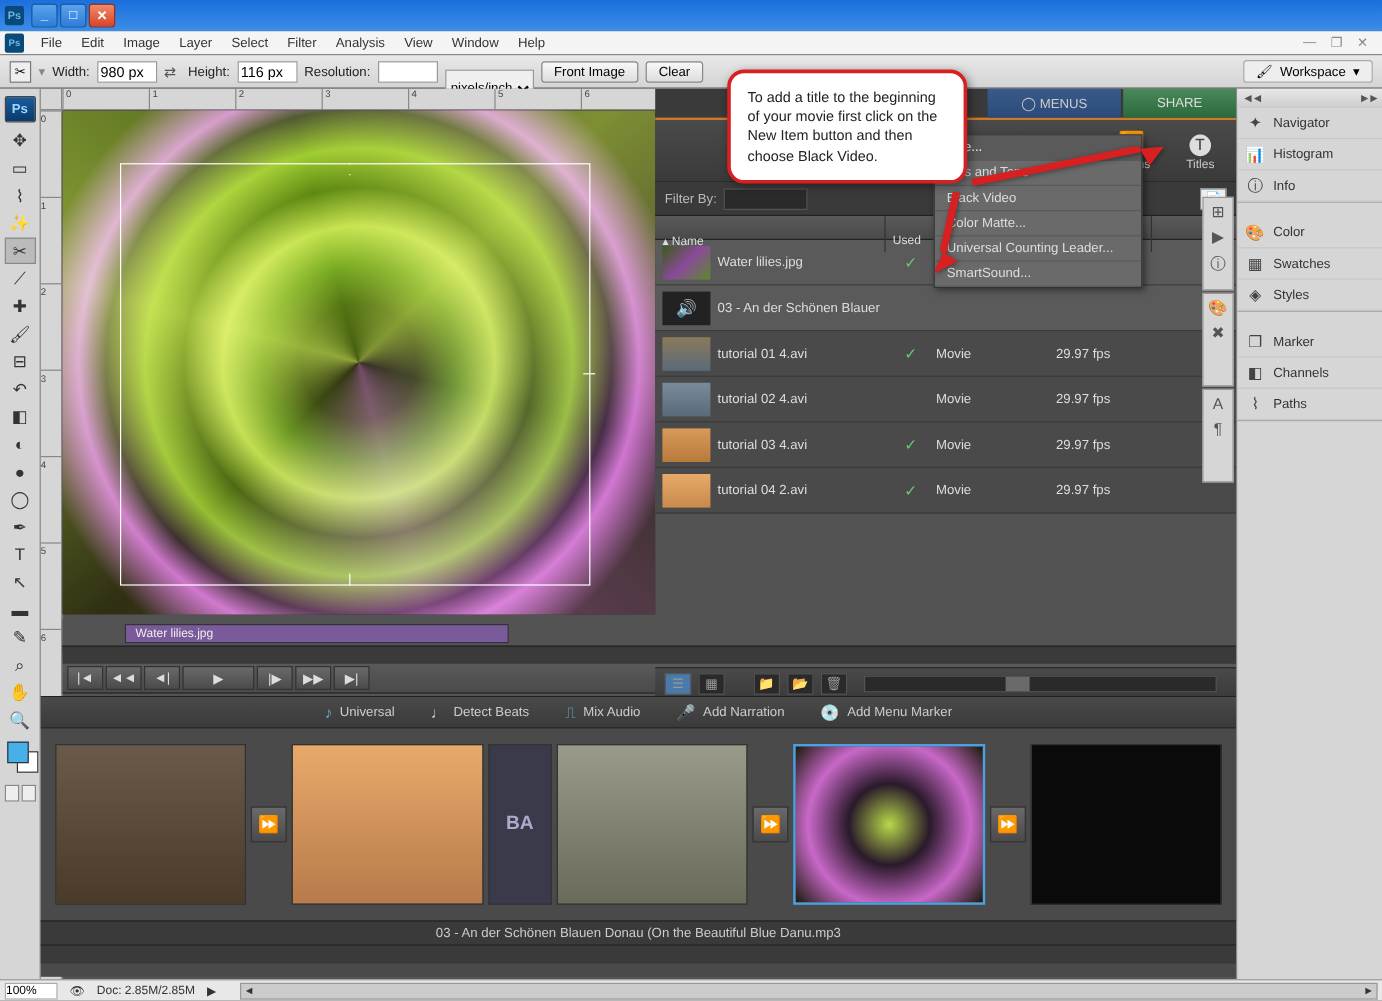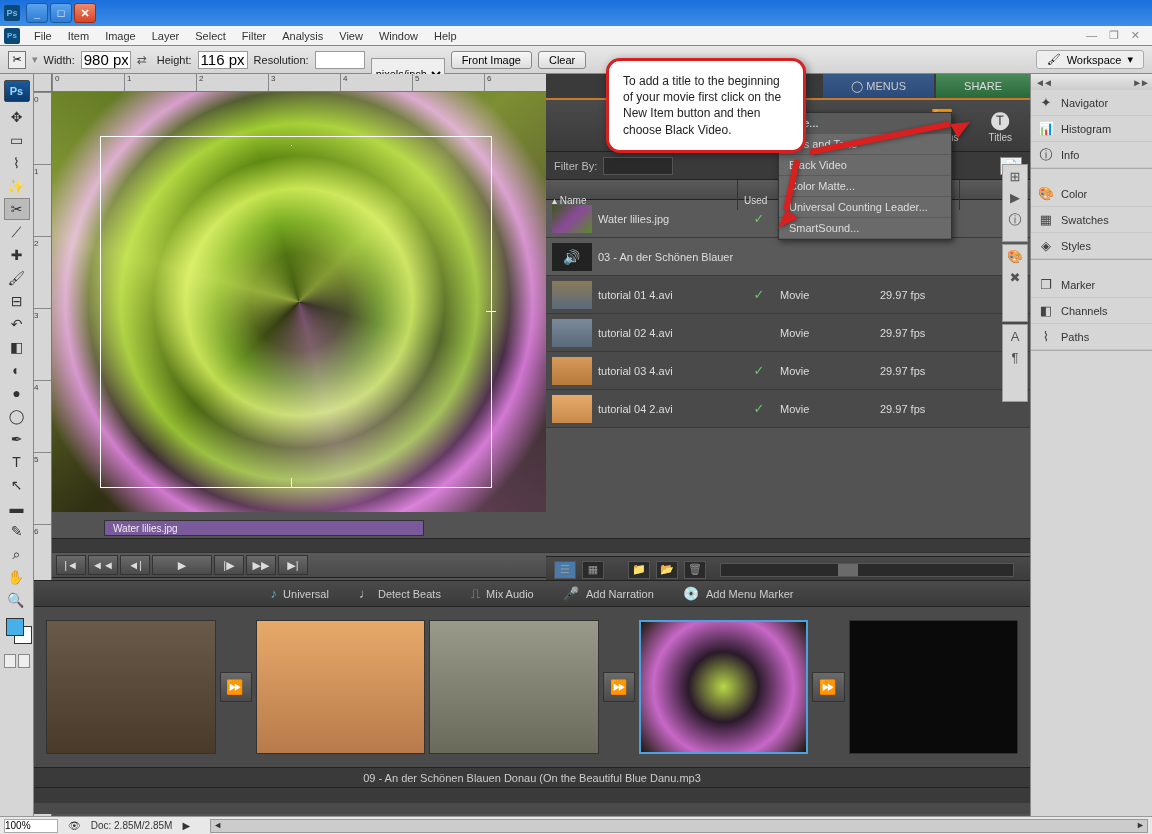--- a/index.html
+++ b/index.html
@@ -17,21 +17,21 @@
 .menubar { height: 20px; background: #f4f4f4; display: flex; align-items: center; padding: 0 4px; gap: 0; font-size: 11px; border-bottom: 1px solid #888; }
 .menubar .app-icon { width: 16px; height: 16px; background: #0a4a7a; margin-right: 6px; display: flex; align-items: center; justify-content: center; color: #6cb8e8; font-size: 8px; font-weight: bold; border-radius: 2px;}
 .menubar .menu-item { padding: 2px 8px; color: #333; cursor: default; }
 .menubar .doc-controls { margin-left: auto; display:flex; gap:4px; padding-right:4px; color:#888; font-size:11px;}
 .menubar .doc-btn { padding: 0 4px; }
 
 
 .optionsbar { height: 28px; background: linear-gradient(#e8e8e8,#d4d4d4); border-bottom: 1px solid #888; display: flex; align-items: center; padding: 0 8px; font-size: 11px; gap: 6px; }
 .optionsbar .crop-icon { width: 18px; height: 18px; border: 1px solid #777; background: #eee; display:flex; align-items:center; justify-content:center; }
 .optionsbar label { color: #222; }
-.optionsbar input[type="text"] { width: 50px; height: 18px; font-size: 15px; border: 1px solid #999; padding: 0 2px; }
+.optionsbar input[type="text"] { width: 50px; height: 18px; font-size: 12px; border: 1px solid #999; padding: 0 2px; }
 .optionsbar select { height: 32px; font-size: 11px; border: 1px solid #999; margin-top: 28px; }
 .optionsbar .opt-btn { padding: 2px 10px; border: 1px solid #888; background: linear-gradient(#f8f8f8,#ddd); border-radius: 3px; font-size: 11px; }
 .optionsbar .swap-icon { width:14px; height:14px; color:#555; font-size:12px; }
 .optionsbar .workspace { margin-left: auto; display:flex; align-items:center; gap:6px; border:1px solid #aaa; padding:2px 10px; background:#eee; border-radius:3px;}
 
 
 .main-layout { position: absolute; top: 74px; left: 0; right: 0; bottom: 18px; display: flex; }
 
 
 .toolbox { width: 34px; background: #d6d6d6; border-right: 1px solid #888; display: flex; flex-direction: column; align-items: center; padding-top: 6px; }
@@ -132,21 +132,21 @@
 .dock-header { height:16px; background:linear-gradient(#e8e8e8,#ccc); display:flex; align-items:center; justify-content:space-between; padding:0 4px; font-size:10px; color:#555;}
 .dock-header .arrows{letter-spacing:-2px;}
 .dock-group { border-bottom:1px solid #aaa;}
 .dock-item { height:26px; display:flex; align-items:center; padding:0 6px; gap:6px; font-size:11px; color:#333; border-bottom:1px solid #c8c8c8;}
 .dock-item .dicon { width:18px; height:18px; display:flex; align-items:center; justify-content:center; font-size:13px; color:#444;}
 .dock-tab-col { position:absolute; top:90px; right:122px; width:28px; display:flex; flex-direction:column; gap:2px;}
 .dock-tab-icon { width:26px; height:78px; background:#d6d6d6; border:1px solid #999; display:flex; flex-direction:column; align-items:center; padding-top:4px; gap:6px; font-size:13px; color:#555;}
 
 
 .statusbar { position:absolute; bottom:0; left:0; right:0; height:18px; background:#e8e8e8; border-top:1px solid #999; display:flex; align-items:center; font-size:10px; color:#333; padding:0 4px; gap:10px;}
-.statusbar input{width:54px; height:14px; font-size:10px; border:1px solid #aaa;}
+.statusbar input{width:44px; height:14px; font-size:10px; border:1px solid #aaa;}
 .statusbar .scroll-h { flex:1; height:14px; background:#ccc; border:1px solid #999; position:relative; margin-left:10px;}
 .statusbar .scroll-h::before{content:'◄'; position:absolute; left:0; font-size:9px; padding:0 2px;}
 .statusbar .scroll-h::after{content:'►'; position:absolute; right:0; font-size:9px; padding:0 2px;}
 
 
 .callout { position:absolute; top:58px; left:606px; width:200px; background:#fff; border:3px solid #d82020; border-radius:14px; padding:12px 14px; font-size:12px; color:#222; line-height:1.35; z-index:100; box-shadow:2px 2px 8px rgba(0,0,0,0.4);}
 .arrow1 { position:absolute; top:122px; left:810px; z-index:99;}
 .arrow2 { position:absolute; top:160px; left:772px; z-index:99;}
 
 svg.red-arrow { filter: drop-shadow(1px 1px 2px rgba(0,0,0,0.4));}
@@ -159,21 +159,21 @@
   <div class="win-controls">
     <div class="win-btn">_</div>
     <div class="win-btn">□</div>
     <div class="win-btn win-close">✕</div>
   </div>
 </div>
 
 <div class="menubar">
   <div class="app-icon">Ps</div>
   <div class="menu-item">File</div>
-  <div class="menu-item">Item</div>
+  <div class="menu-item">Edit</div>
   <div class="menu-item">Image</div>
   <div class="menu-item">Layer</div>
   <div class="menu-item">Select</div>
   <div class="menu-item">Filter</div>
   <div class="menu-item">Analysis</div>
   <div class="menu-item">View</div>
   <div class="menu-item">Window</div>
   <div class="menu-item">Help</div>
   <div class="doc-controls">
     <span class="doc-btn">—</span>
@@ -393,27 +393,28 @@
           </div>
         <div class="sb-tool">
             <span class="sicon">💿</span>
             <span>Add Menu Marker</span>
           </div>
       </div>
       <div class="sb-strip">
         <div class="sb-clip c1"></div>
         <div class="sb-trans">⏩</div>
         <div class="sb-clip c2"></div>
+        <div class="sb-clip c3">BA</div>
         <div class="sb-clip c4"></div>
         <div class="sb-trans">⏩</div>
         <div class="sb-clip c5"></div>
         <div class="sb-trans">⏩</div>
         <div class="sb-clip c6"></div>
       </div>
-      <div class="sb-caption">09 - An der Schönen Blauen Donau (On the Beautiful Blue Danu.mp3</div>
+      <div class="sb-caption">03 - An der Schönen Blauen Donau (On the Beautiful Blue Danu.mp3</div>
       <div class="sb-scroll"></div>
     </div>
   </div>
 
   <div class="dock-tab-col">
     <div class="dock-tab-icon">
         <span>⊞</span>
         <span>▶</span>
         <span>ⓘ</span>
       </div>

